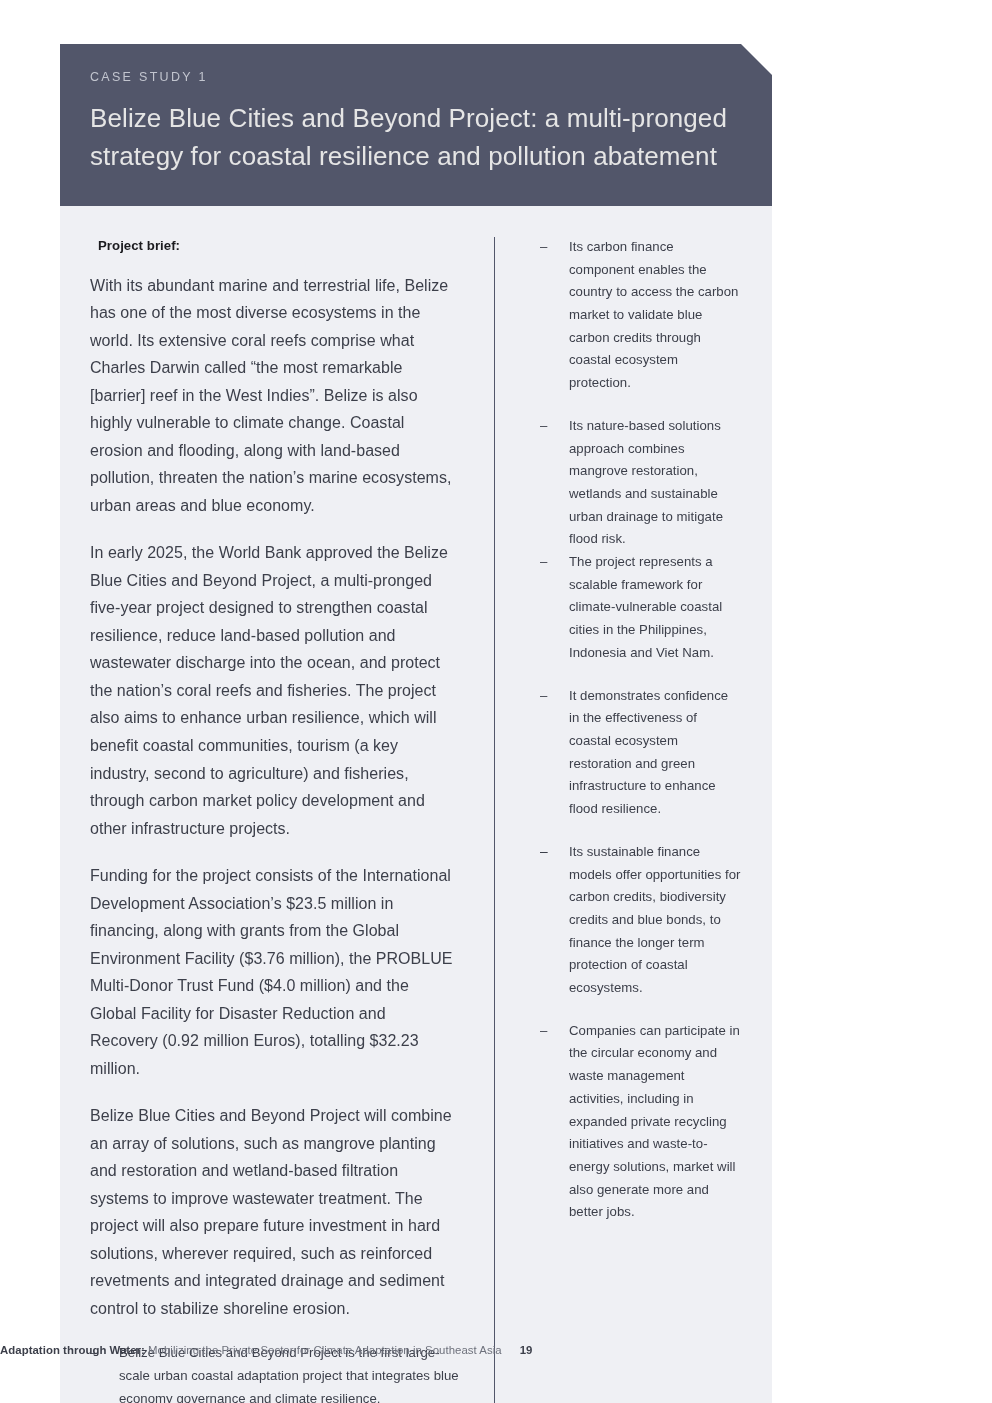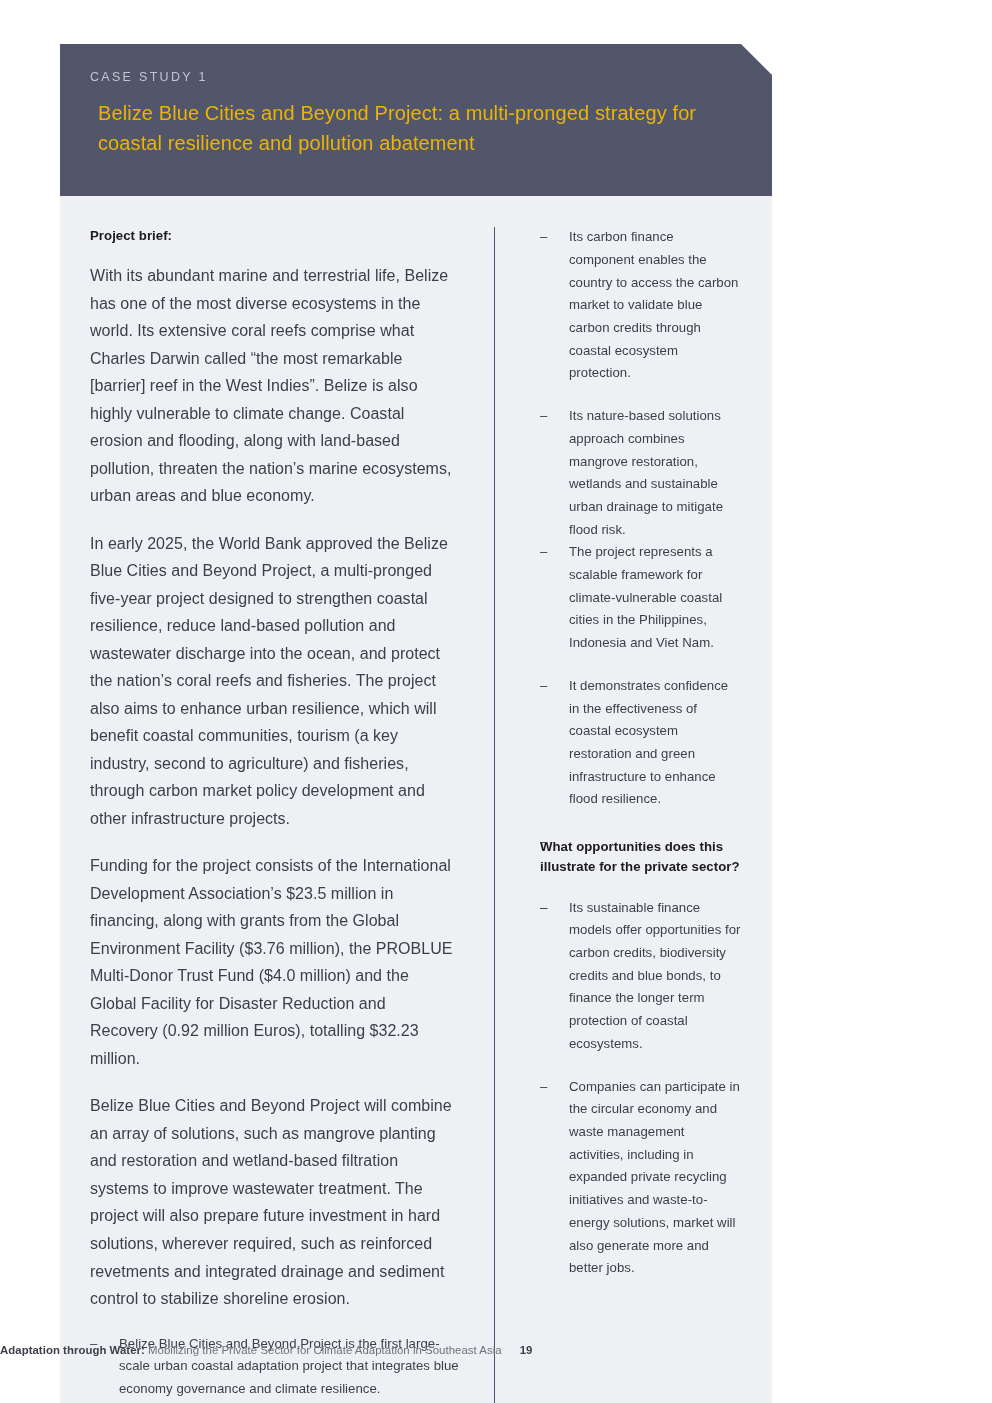--- a/index.html
+++ b/index.html
@@ -44,25 +44,25 @@
   .case-eyebrow {
     font-size: 12.5px;
     letter-spacing: 2.3px;
     color: #c2c5cf;
     font-weight: 400;
     margin: 0 0 14px 0;
     line-height: 1.2;
   }
 
   .case-title {
-    font-size: 20px;
+    font-size: 26px;
     line-height: 1.48;
-    color: #eab308;
+    color: #e5e5e5;
     font-weight: 400;
-    margin: 8px;
+    margin: 0;
     max-width: 660px;
     letter-spacing: 0.1px;
   }
 
   .case-body {
     position: relative;
     background: #eff0f4;
     padding: 30px 30px 46px 30px;
     box-sizing: border-box;
     min-height: 866px;
@@ -94,21 +94,21 @@
     flex: 1 1 auto;
     padding-left: 45px;
     box-sizing: border-box;
   }
 
   .sub-head {
     font-size: 13.2px;
     line-height: 1.5;
     font-weight: bold;
     color: #1b1b1f;
-    margin: 0 0 16px 0;
+    margin: 0 0 16px 8px;
     letter-spacing: 0.05px;
   }
   .sub-head.spaced-top { margin-top: 26px; }
 
   p.para {
     font-size: 16px;
     line-height: 1.72;
     color: #3c3f4a;
     margin: 0 16px 20px 0;
     letter-spacing: 0.03px;
@@ -236,21 +236,20 @@
             </li>
             <li>
               <span class="dash">–</span>
               <span>It demonstrates confidence in the effectiveness of coastal ecosystem restoration and green infrastructure to enhance flood resilience.</span>
             </li>
             <li>
               <span class="dash">–</span>
             </li>
           </ul>
 
-          <div class="sub-head spaced-top">What opportunities does this illustrate for the private sector?</div>
 
           <ul class="dash-list">
             <li>
               <span class="dash">–</span>
             </li>
             <li>
               <span class="dash">–</span>
               <span>Its sustainable finance models offer opportunities for carbon credits, biodiversity credits and blue bonds, to finance the longer term protection of coastal ecosystems.</span>
             </li>
             <li>

